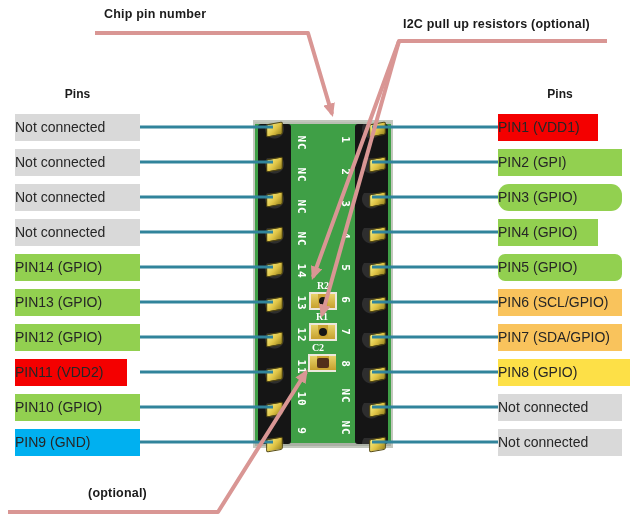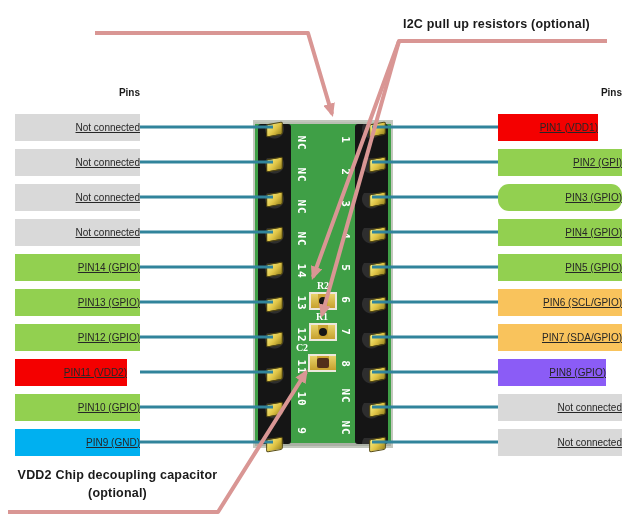--- a/index.html
+++ b/index.html
@@ -8,21 +8,21 @@
     background:#ffffff;
     font-family:"Liberation Sans",sans-serif;
   }
   
   .callout-text{
     position:absolute;font-weight:bold;font-size:12.5px;color:#1a1a1a;
     white-space:nowrap;letter-spacing:.2px;
   }
   .callout-text.multiline{white-space:normal;text-align:center;line-height:1.45;}
   .col-header{
-    position:absolute;font-weight:bold;font-size:10px;color:#1a1a1a;text-align:right;
+    position:absolute;font-weight:bold;font-size:12px;color:#1a1a1a;text-align:center;
   }
   
   .module{
     position:absolute;left:253px;top:120px;width:140px;height:328px;
     background:#3f9f46;border:2px solid #c3c7bd;box-sizing:border-box;
     box-shadow:inset 0 -3px 0 #aab0a4, inset 0 2px 0 #b9bfb2;
   }
   .pin-header{
     position:absolute;top:2px;width:33px;height:320px;background:#151515;border-radius:3px;
     background-image:radial-gradient(circle at 50% 6px,#2e2e2e 9px,#151515 10px);
@@ -51,29 +51,29 @@
   .component.cap .chip{width:12px;height:10px;border-radius:2px;background:#53301a;}
   .comp-label{
     position:absolute;color:#ffffff;font-family:Liberation Serif, serif;
     font-weight:bold;font-size:10px;transform:translateX(-50%);white-space:nowrap;
   }
   .comp-r2-body{left:54px;top:170px;}
   .comp-r1-body{left:54px;top:201px;}
   .comp-c2-body{left:53px;top:232px;}
   .comp-r2-label{left:68px;top:158px;}
   .comp-r1-label{left:67px;top:189px;}
-  .comp-c2-label{left:47px;top:220px;}
+  .comp-c2-label{left:63px;top:220px;}
   
   svg.overlay{position:absolute;left:0;top:0;pointer-events:none;}
   .wire{stroke:#31849b;stroke-width:3;}
   .callout-line{stroke:#d99694;stroke-width:4;fill:none;stroke-linejoin:round;}
   
   .pin-label{
-    position:absolute;height:27px;line-height:27px;text-align:right;
-    font-size:10px;color:#262626;overflow:hidden;white-space:nowrap;text-decoration:underline;
+    position:absolute;height:27px;line-height:27px;text-align:left;
+    font-size:14px;color:#262626;overflow:hidden;white-space:nowrap;
   }
 </style>
 </head>
 <body>
 
 <div class="canvas">
 
   <div class="module">
     <div class="pin-header left"></div>
     <div class="pin-header right"></div>
@@ -192,32 +192,33 @@
       <div class="pin-label" style="left: 15px; top: 288.5px; width: 125px; background: rgb(146, 208, 80);">PIN13 (GPIO)</div>
       <div class="pin-label" style="left: 15px; top: 323.5px; width: 125px; background: rgb(146, 208, 80);">PIN12 (GPIO)</div>
       <div class="pin-label" style="left: 15px; top: 358.5px; width: 112px; background: rgb(244, 0, 0);">PIN11 (VDD2)</div>
       <div class="pin-label" style="left: 15px; top: 393.5px; width: 125px; background: rgb(146, 208, 80);">PIN10 (GPIO)</div>
       <div class="pin-label" style="left: 15px; top: 428.5px; width: 125px; background: rgb(0, 176, 240);">PIN9 (GND)</div>
     </div>
   <div id="right-rows">
       <div class="pin-label" style="left: 498px; top: 113.5px; width: 100px; background: rgb(244, 0, 0);">PIN1 (VDD1)</div>
       <div class="pin-label" style="left: 498px; top: 148.5px; width: 124px; background: rgb(146, 208, 80);">PIN2 (GPI)</div>
       <div class="pin-label" style="left: 498px; top: 183.5px; width: 124px; background: rgb(146, 208, 80); border-radius: 11px;">PIN3 (GPIO)</div>
-      <div class="pin-label" style="left: 498px; top: 218.5px; width: 124px; background: rgb(146, 208, 80);">PIN4 (GPIO)</div>
-      <div class="pin-label" style="left: 498px; top: 253.5px; width: 124px; background: rgb(146, 208, 80);">PIN5 (GPIO)</div>
+      <div class="pin-label" style="left: 498px; top: 218.5px; width: 100px; background: rgb(146, 208, 80);">PIN4 (GPIO)</div>
+      <div class="pin-label" style="left: 498px; top: 253.5px; width: 124px; background: rgb(146, 208, 80); border-radius: 7px;">PIN5 (GPIO)</div>
       <div class="pin-label" style="left: 498px; top: 288.5px; width: 124px; background: rgb(249, 195, 92);">PIN6 (SCL/GPIO)</div>
       <div class="pin-label" style="left: 498px; top: 323.5px; width: 124px; background: rgb(249, 195, 92);">PIN7 (SDA/GPIO)</div>
-      <div class="pin-label" style="left: 498px; top: 358.5px; width: 108px; background: #8b5cf6;">PIN8 (GPIO)</div>
+      <div class="pin-label" style="left: 498px; top: 358.5px; width: 132px; background: #fde047;">PIN8 (GPIO)</div>
       <div class="pin-label" style="left: 498px; top: 393.5px; width: 124px; background: rgb(217, 217, 217);">Not connected</div>
       <div class="pin-label" style="left: 498px; top: 428.5px; width: 124px; background: rgb(217, 217, 217);">Not connected</div>
     </div>
 
   <div class="col-header" style="left:15px;top:87px;width:125px;">Pins</div>
   <div class="col-header" style="left:498px;top:87px;width:124px;">Pins</div>
 
+  <div class="callout-text" style="left:104px;top:7px;">Chip pin number</div>
 
   <div class="callout-text" style="left:403px;top:17px;">I2C pull up resistors (optional)</div>
 
   <div class="callout-text multiline" style="left:5px;top:466px;width:225px;">
-    <span>VDD2 Chip decoupling capacitor</span><br>
+    <br>
     <span>(optional)</span>
   </div>
 </div>
 
 </body></html>

